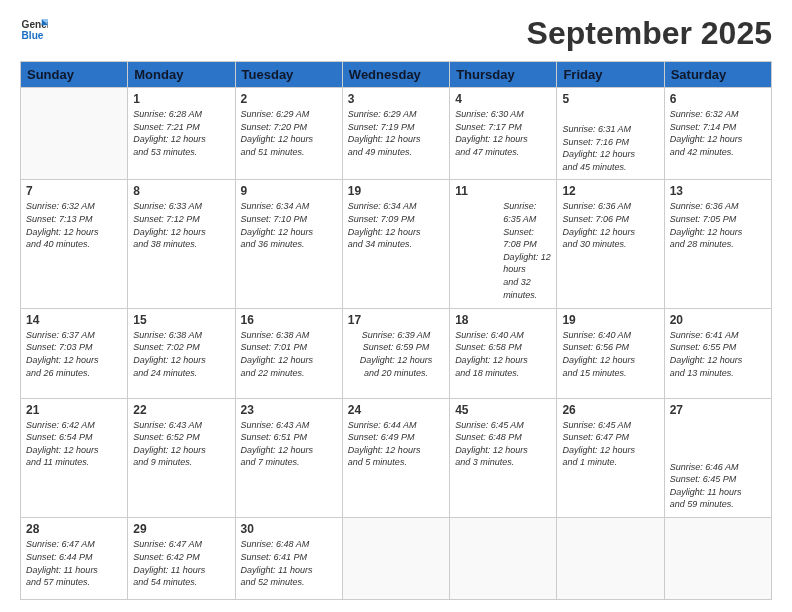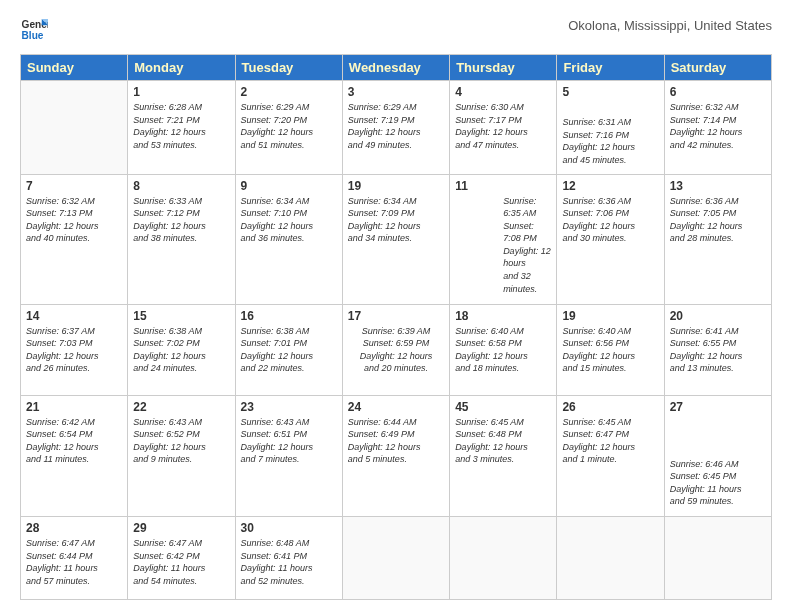--- a/index.html
+++ b/index.html
@@ -48,21 +48,21 @@
     }
     .calendar {
       flex: 1;
       border: 1px solid #ccc;
       border-collapse: collapse;
       width: 100%;
       table-layout: fixed;
     }
     .calendar th {
       background: #2b74c8;
-      color: #fef9c3;
+      color: #0f172a;
       text-align: left;
       padding: 5px 6px;
       font-size: 13px;
       font-weight: bold;
       border: 1px solid #ccc;
     }
     .calendar td {
       vertical-align: top;
       padding: 4px 5px;
       border: 1px solid #ccc;
@@ -100,21 +100,21 @@
   <div class="header">
     <div class="logo">
       <svg class="logo-icon" viewBox="0 0 36 36">
         <text x="2" y="16" font-size="13" font-weight="bold" fill="#333">General</text>
         <text x="2" y="30" font-size="13" font-weight="bold" fill="#1a6fc4">Blue</text>
         <polygon points="28,4 36,12 28,12" fill="#1a6fc4"></polygon>
         <polygon points="28,4 36,4 36,12" fill="#4a9de8" opacity="0.6"></polygon>
       </svg>
     </div>
     <div class="title-block">
-      <div class="location">Okolona, Mississippi, United States</div>
+      <div class="month-title">September 2025</div>
     </div>
   </div>
 
   <table class="calendar">
     <thead>
       <tr>
         <th>Sunday</th>
         <th>Monday</th>
         <th>Tuesday</th>
         <th>Wednesday</th>

